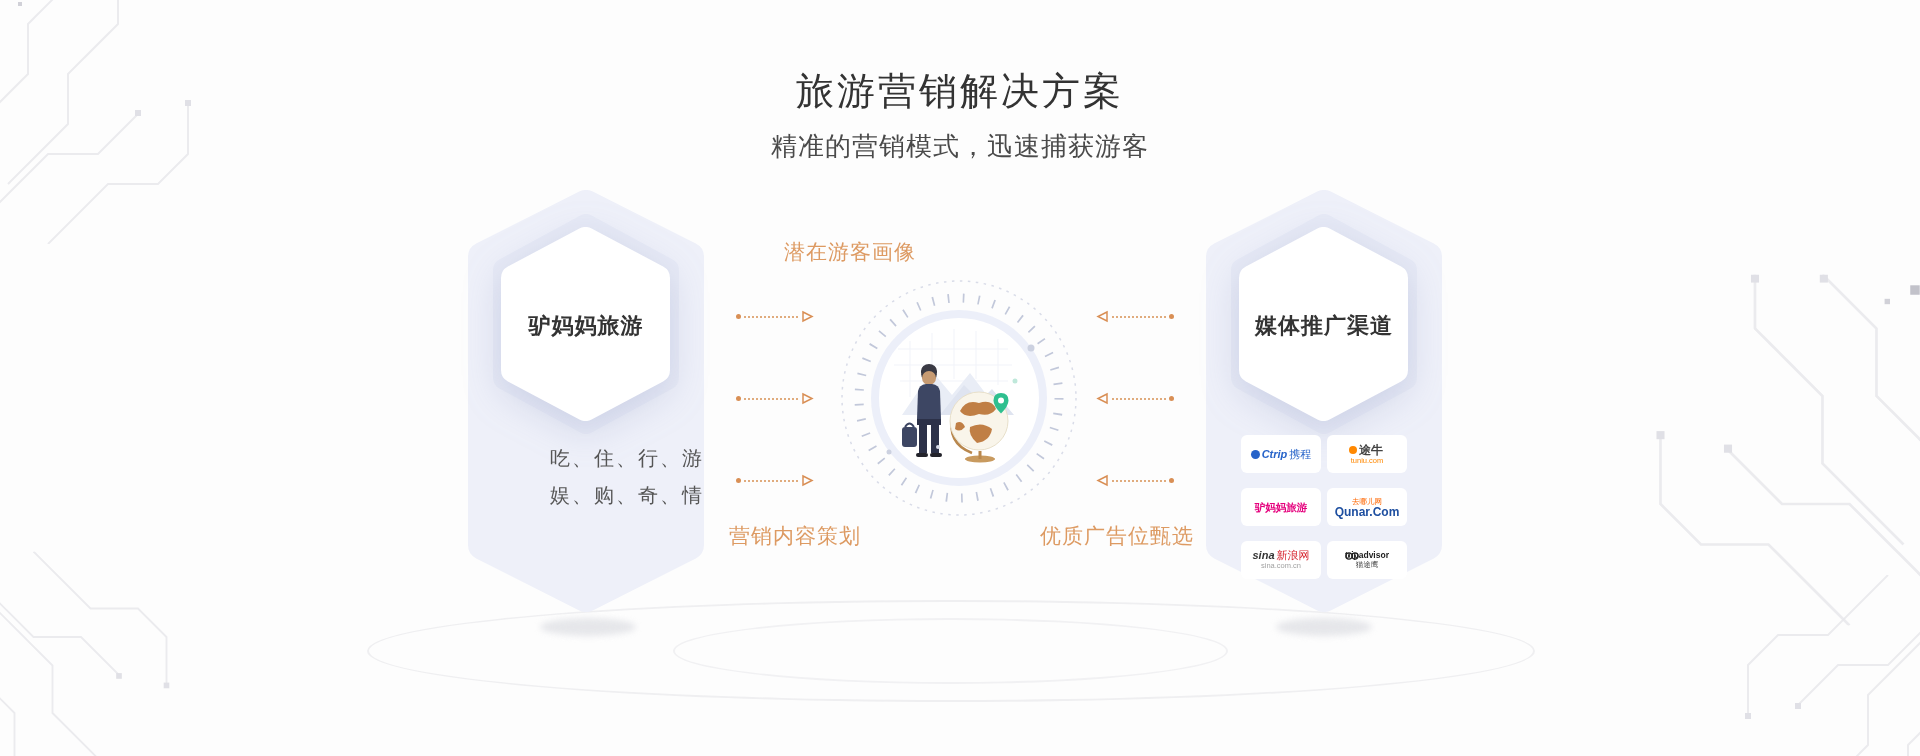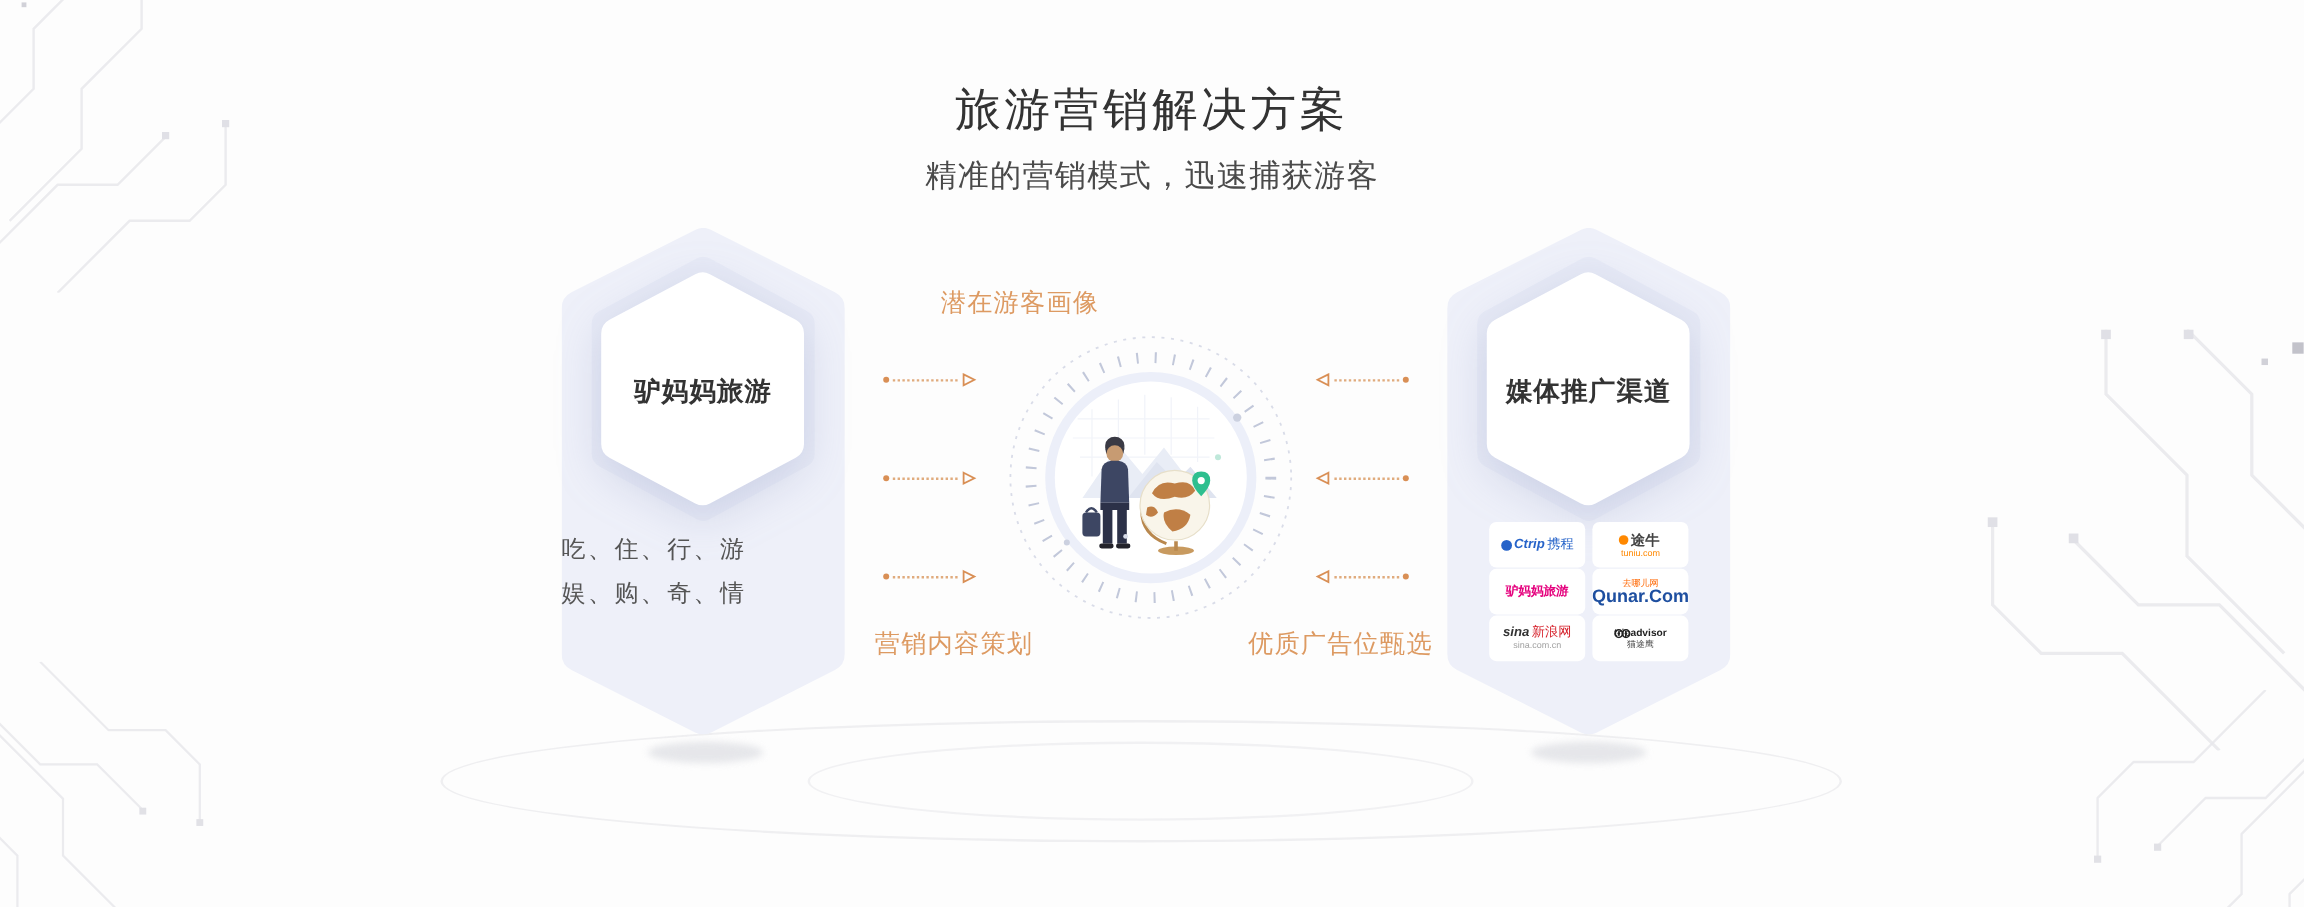--- a/index.html
+++ b/index.html
@@ -37,39 +37,39 @@
   .hex-card{position:absolute;top:190px;width:236px;height:422px;}
   .hex-card.left{left:468px;}
   .hex-card.right{left:1206px;}
   .hex-card svg{position:absolute;display:block;}
   .hex-outer{left:0;top:0;}
   .hex-halo{left:19px;top:22px;opacity:.55;}
   .hex-white-wrap{position:absolute;left:32px;top:36px;width:171px;height:196px;
     filter:drop-shadow(0 10px 18px rgba(125,135,185,.25));}
   .hex-title{position:absolute;left:0;width:100%;top:121px;text-align:center;
     font-size:22px;font-weight:bold;color:#333;letter-spacing:1px;}
-  .card-lines{position:absolute;left:0;width:100%;top:250px;text-align:left;
+  .card-lines{position:absolute;left:0;width:100%;top:250px;text-align:right;
     font-size:20px;color:#555;line-height:37px;letter-spacing:2px;}
   .card-lines div{white-space:nowrap;}
 
   
   .logo-grid{position:absolute;left:35px;top:245px;display:grid;
-    grid-template-columns:80px 80px;grid-auto-rows:38px;gap:1px 6px;}
+    grid-template-columns:80px 80px;grid-auto-rows:38px;gap:15px 6px;}
   .logo-tile{background:#fff;border-radius:6px;display:flex;flex-direction:column;
     align-items:center;justify-content:center;overflow:hidden;}
   .logo-mains{display:flex;align-items:center;gap:2px;line-height:1;}
   .logo-main{font-size:11px;font-weight:bold;}
   .logo-main2{font-size:11px;font-weight:normal;}
   .logo-sub{font-size:7.5px;color:#a2a2a2;line-height:1.2;}
   .tile-ctrip .logo-main{color:#2663c9;font-style:italic;}
   .tile-ctrip .logo-main2{color:#2663c9;}
   .tile-tuniu .logo-main{color:#444;font-size:12px;}
   .tile-tuniu .logo-sub{color:#f80;}
   .tile-lvmama .logo-main{color:#e5007d;font-size:10.5px;}
-  .tile-qunar .logo-main{color:#1e4fa0;font-size:15px;}
+  .tile-qunar .logo-main{color:#1e4fa0;font-size:12px;}
   .tile-qunar .logo-sub{color:#f60;order:-1;}
   .tile-sina .logo-main{color:#333;font-style:italic;}
   .tile-sina .logo-main2{color:#d6212b;}
   .tile-tripadvisor .logo-main{color:#222;font-size:8.5px;}
   .tile-tripadvisor .logo-sub{color:#444;}
   .brand-dot{border-radius:50%;display:inline-block;flex:none;}
   .dot-ctrip{width:9px;height:9px;background:#2663c9;}
   .dot-tuniu{width:8px;height:8px;background:#ff8800;}
 
   

